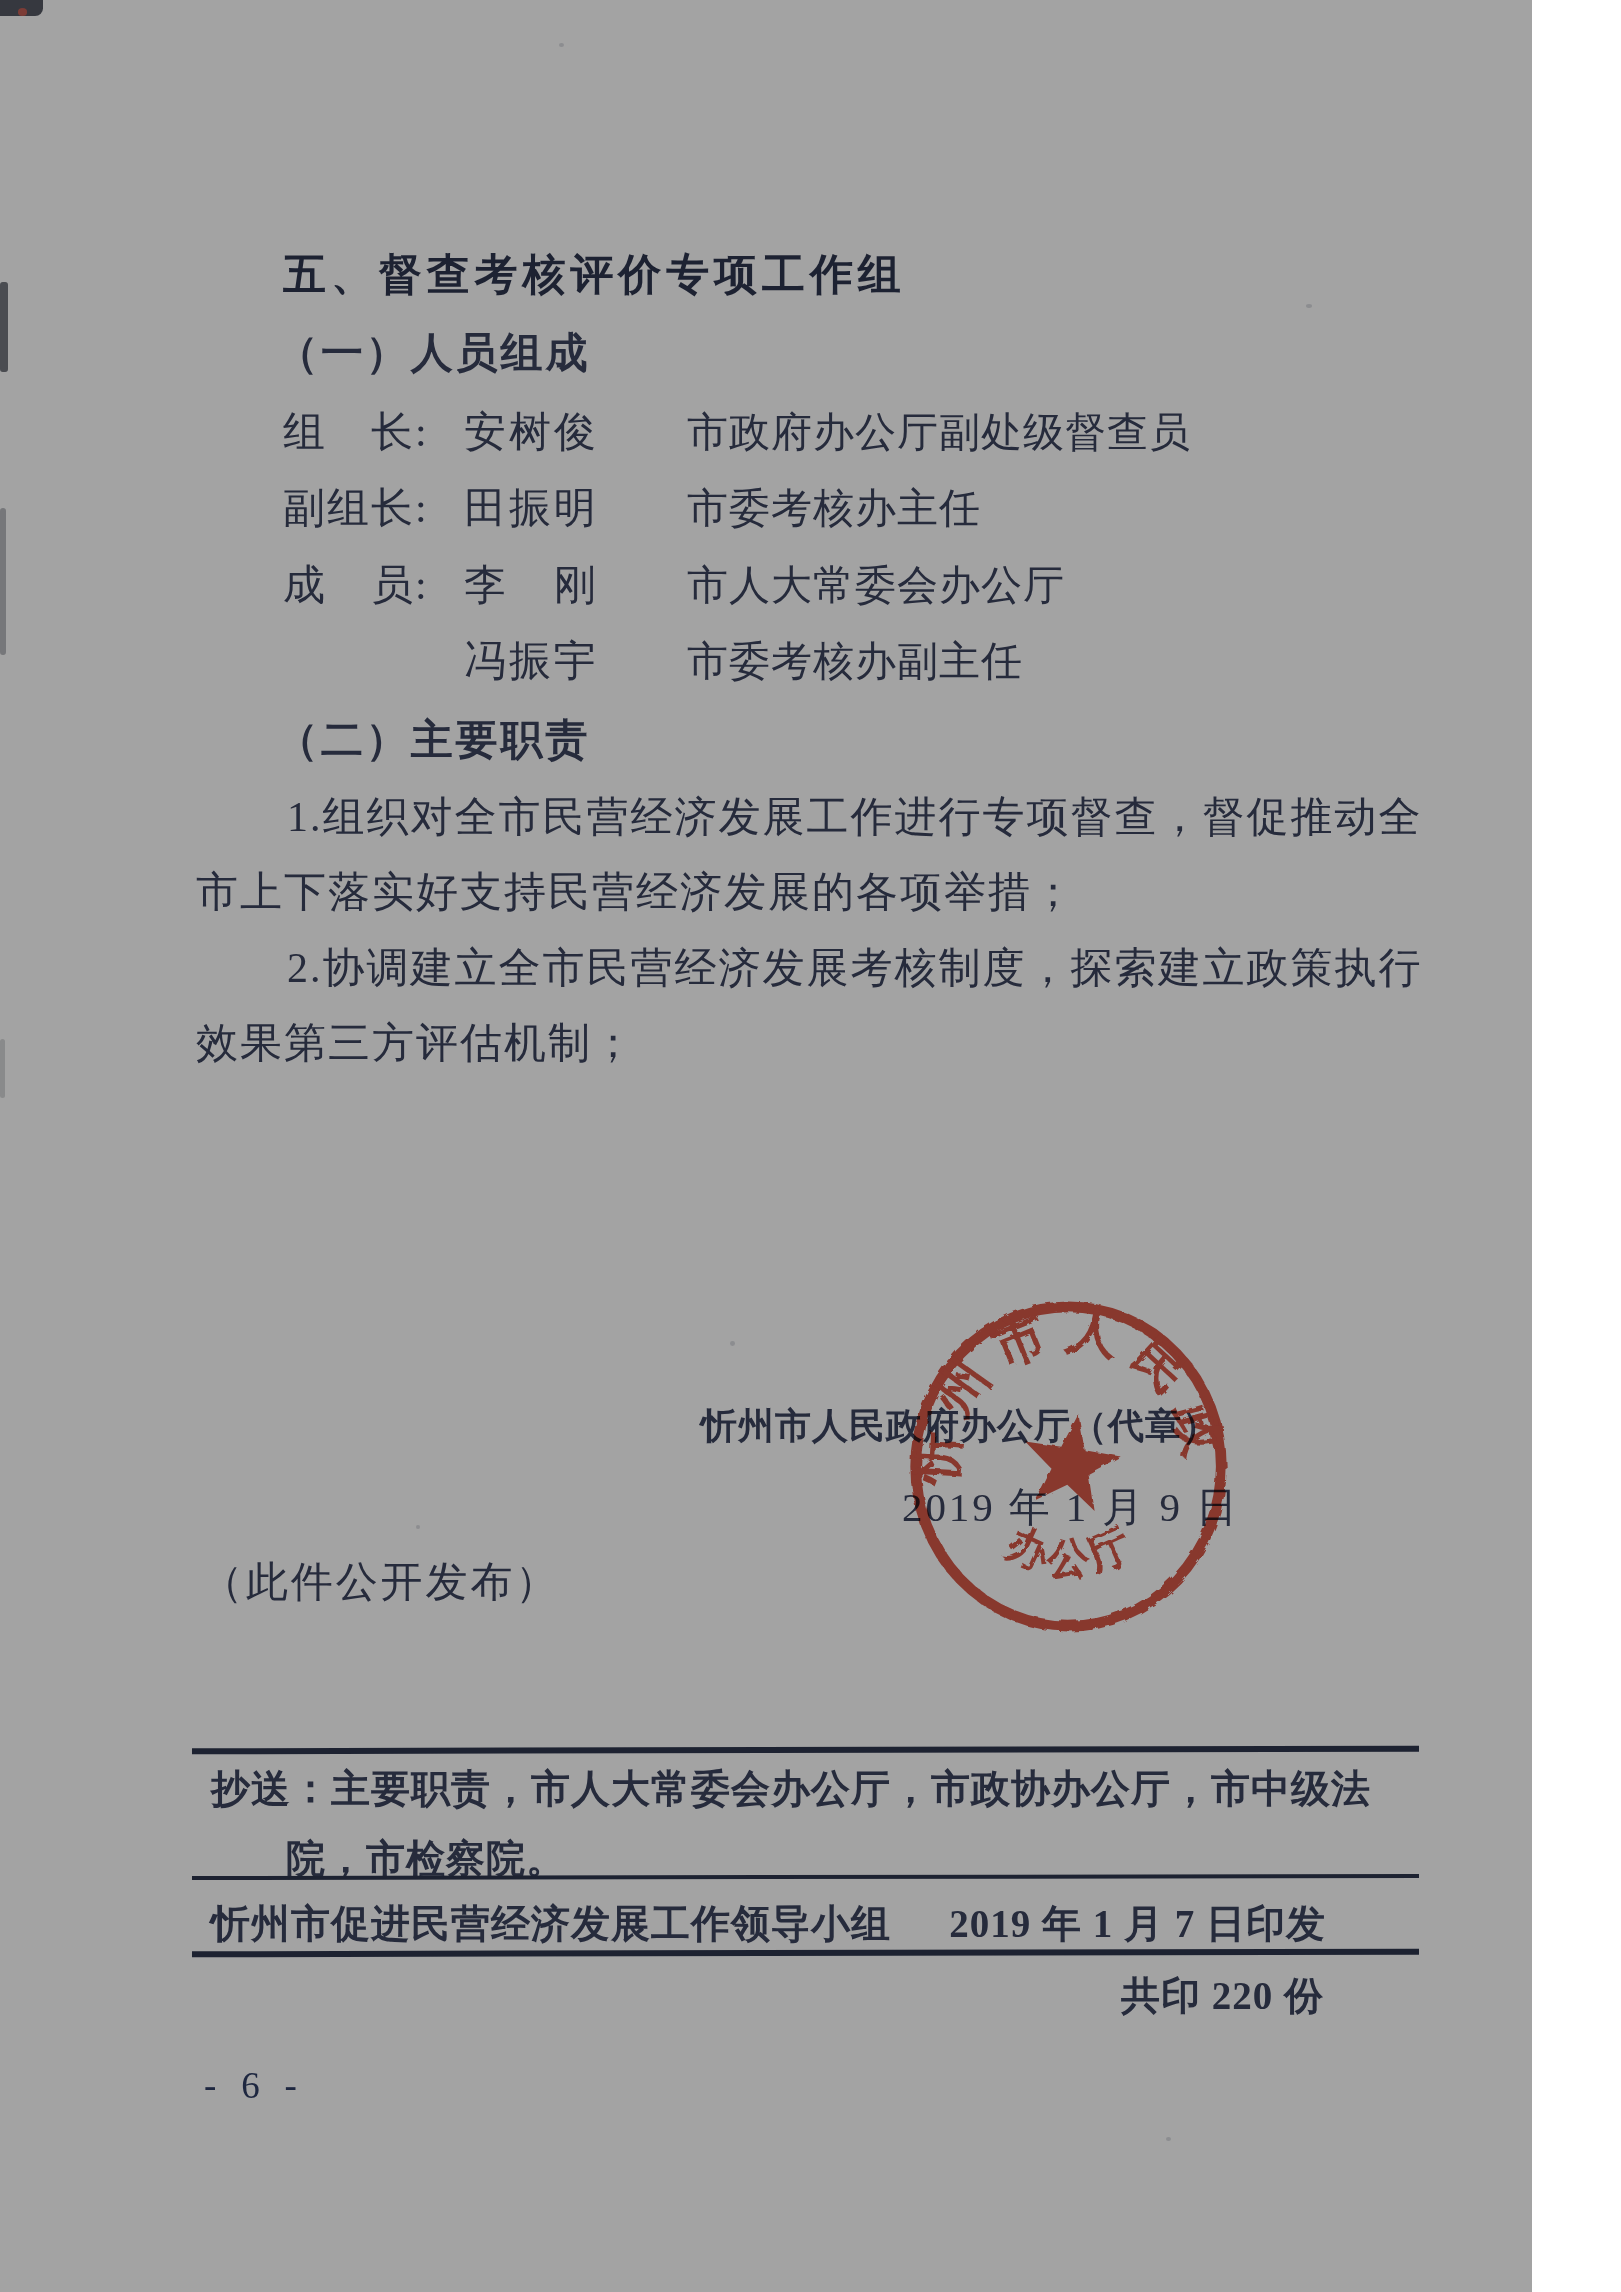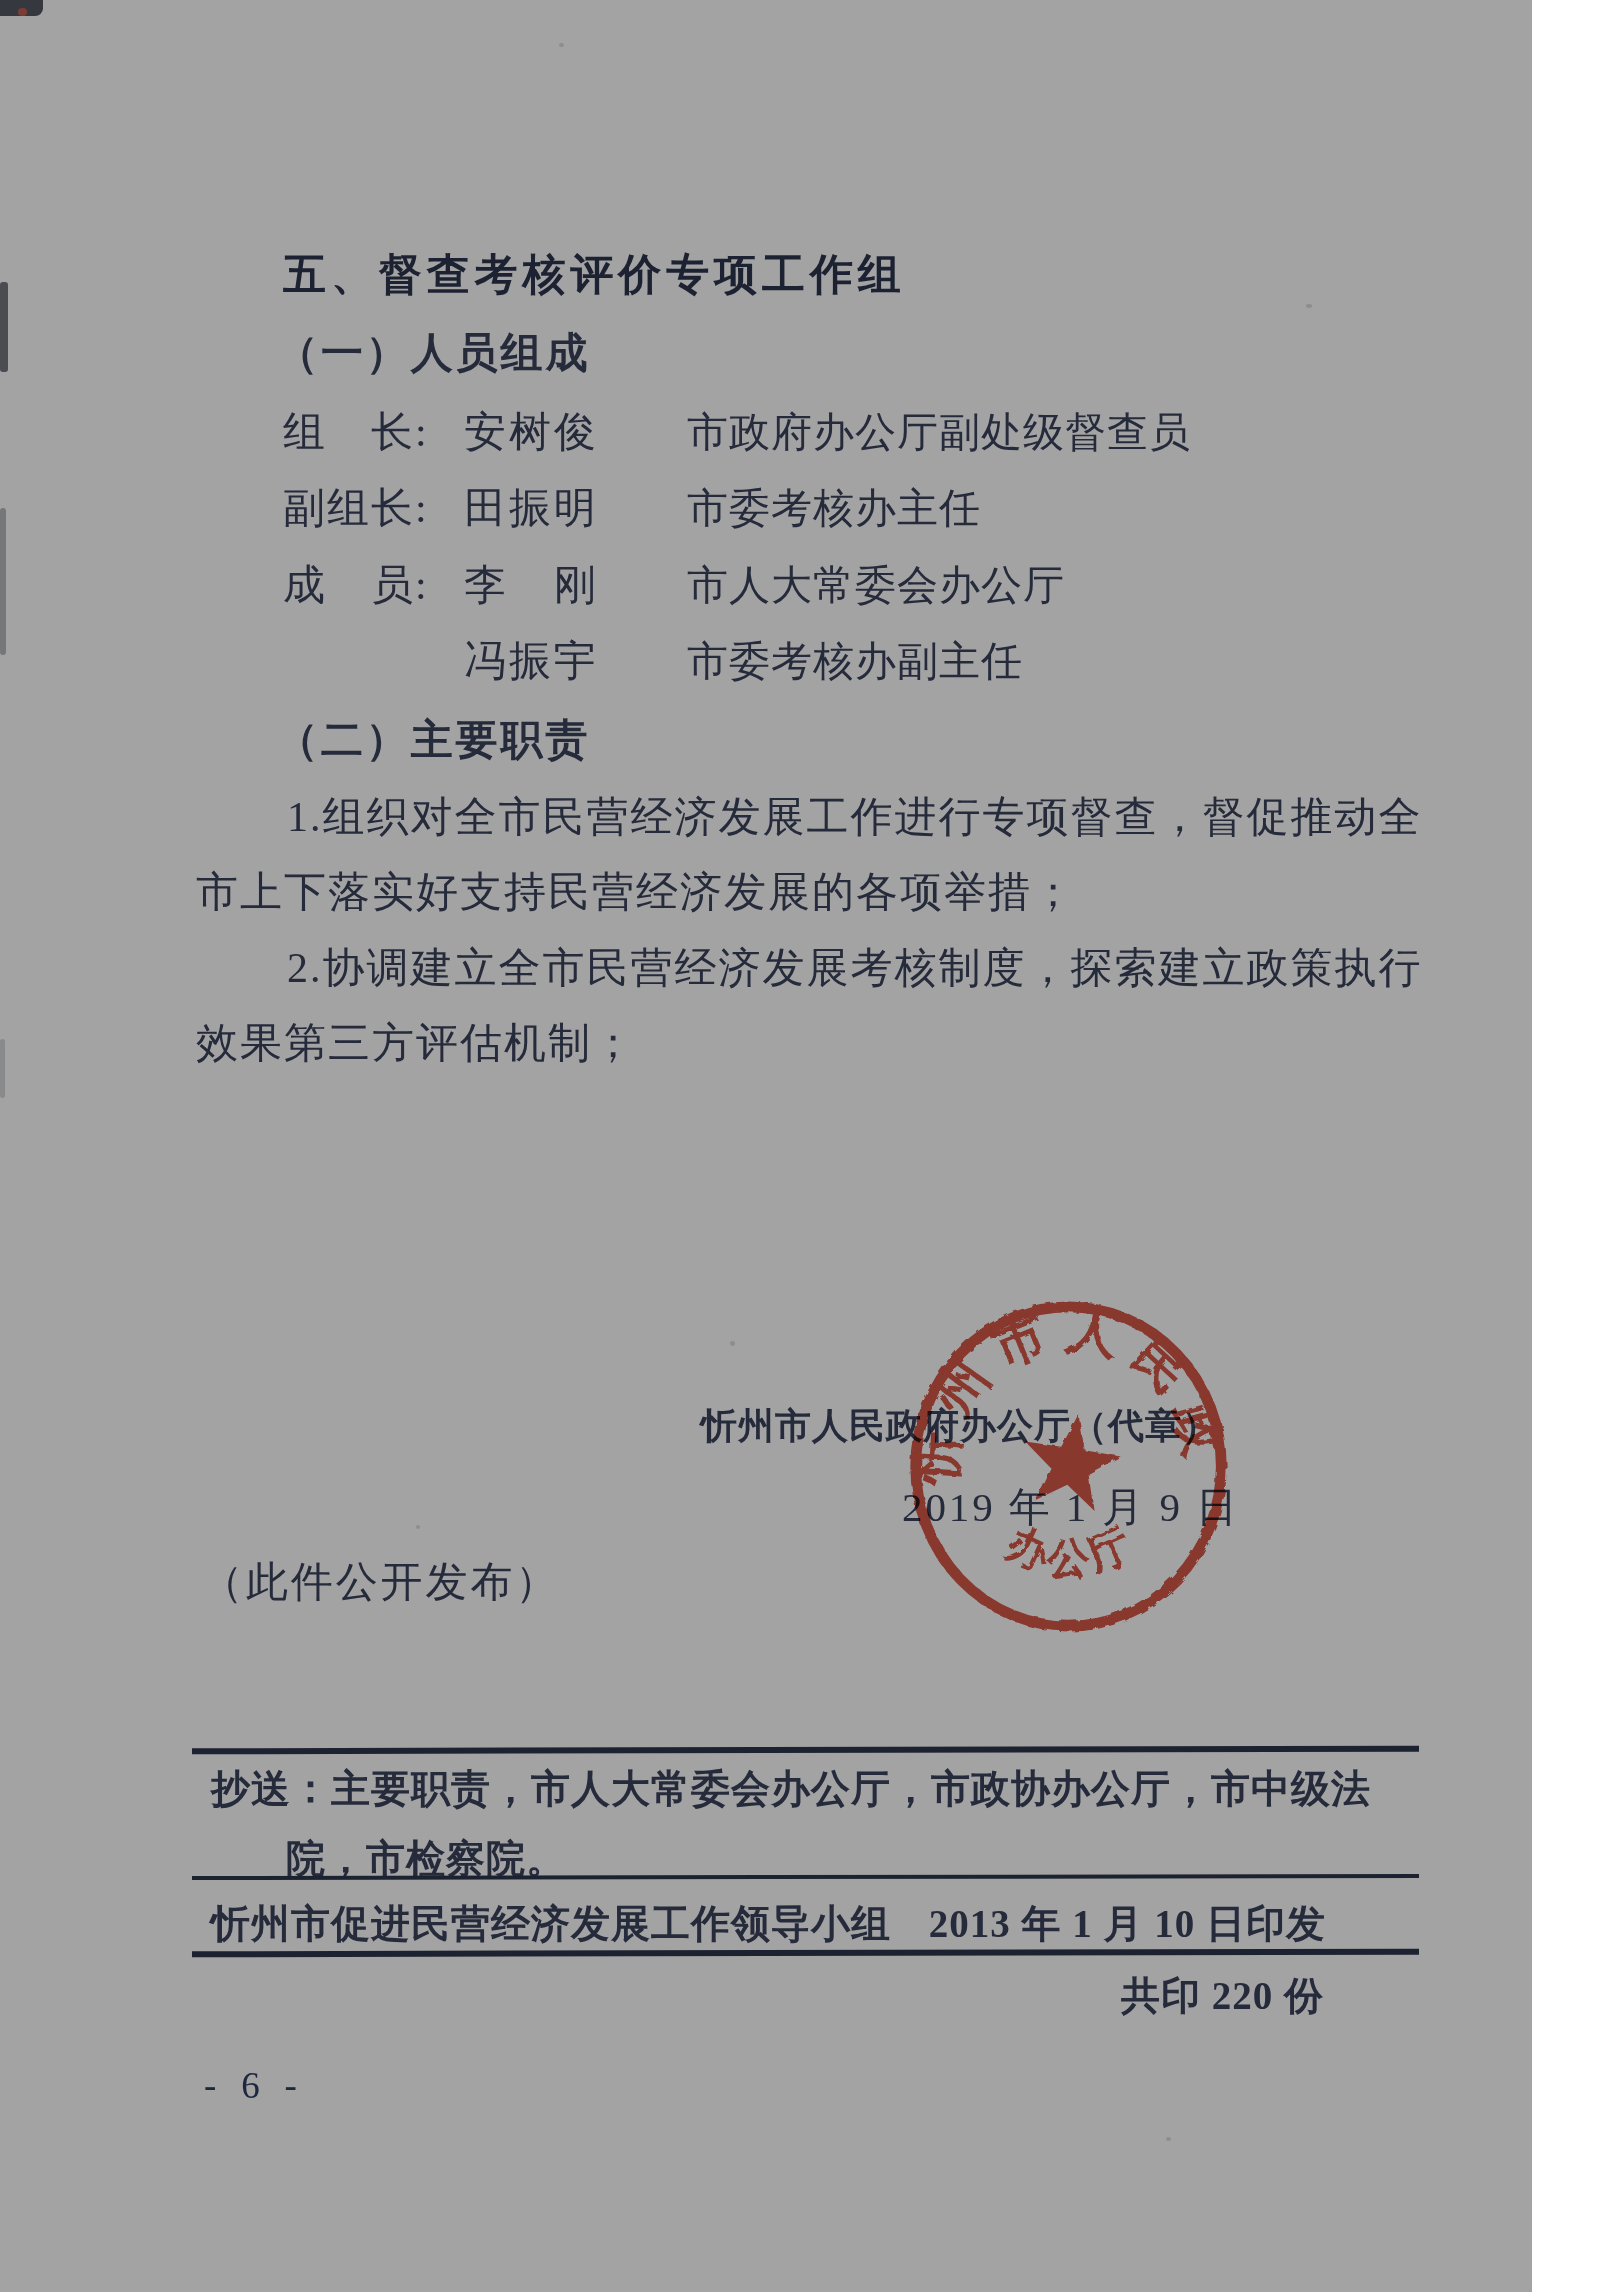--- a/index.html
+++ b/index.html
@@ -134,20 +134,20 @@
     </g>
   </svg>
 
   <div class="txt public-note">（此件公开发布）</div>
 
   <div class="rule rule-top"></div>
   <div class="txt footer-cc1">抄送：主要职责，市人大常委会办公厅，市政协办公厅，市中级法</div>
   <div class="txt footer-cc2">院，市检察院。</div>
   <div class="rule rule-mid"></div>
   <div class="txt footer-org">忻州市促进民营经济发展工作领导小组</div>
-  <div class="txt footer-date">2013 年 1 月 10 日印发</div>
+  <div class="txt footer-date">2019 年 1 月 7 日印发</div>
   <div class="rule rule-bottom"></div>
   <div class="txt footer-copies">共印 220 份</div>
 
   <div class="txt page-number">- 6 -</div>
 
 </div>
 
 
 </body></html>

